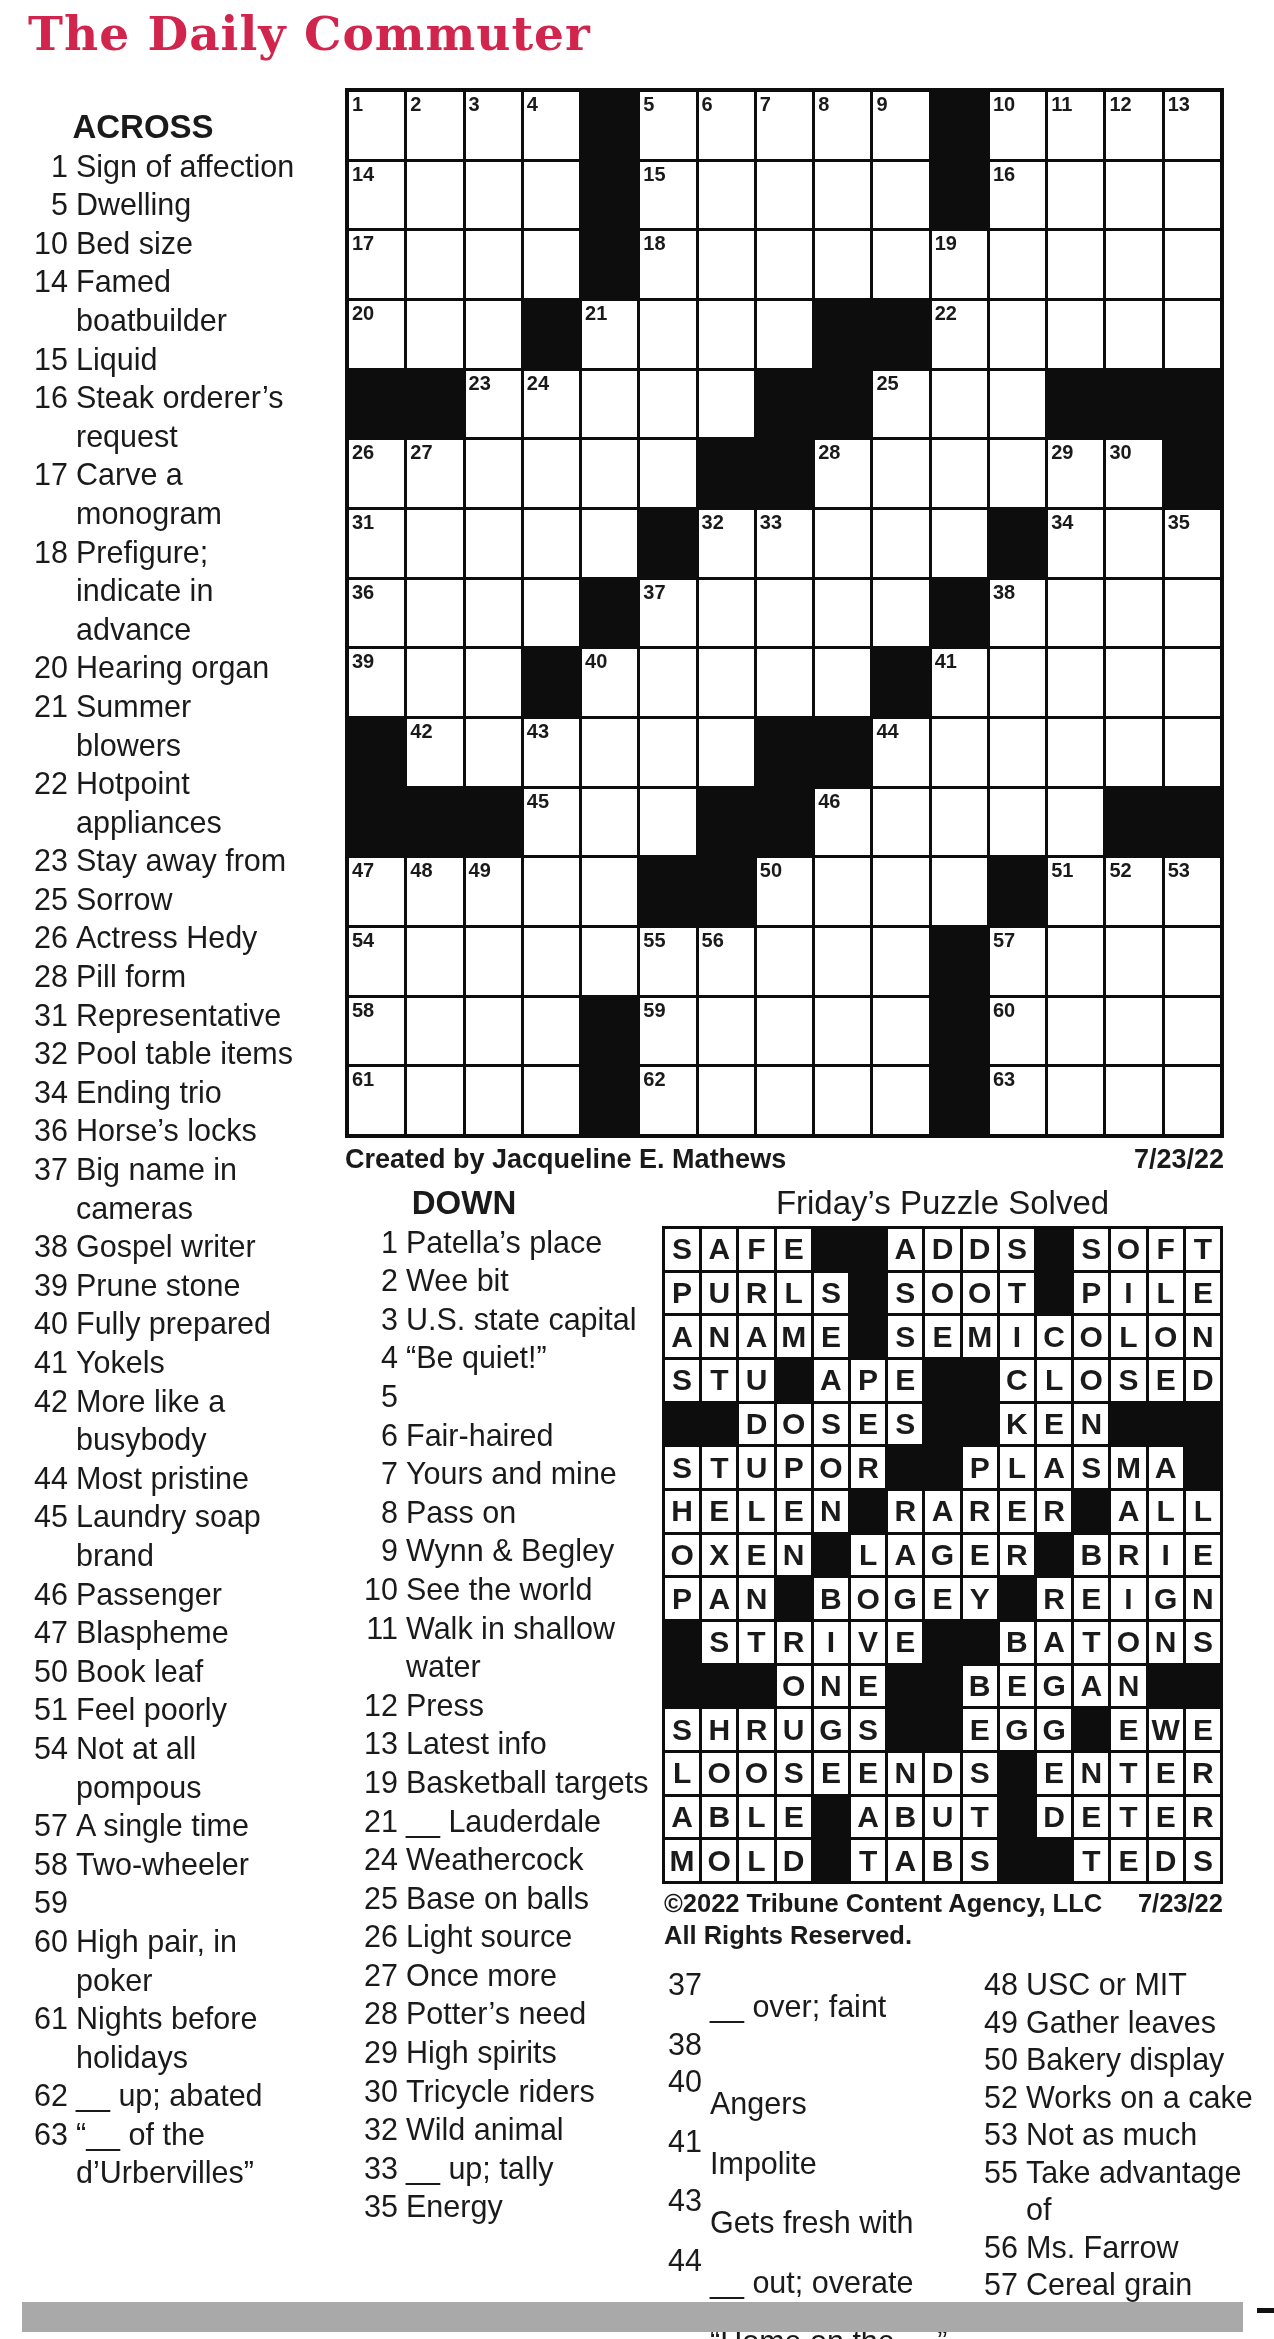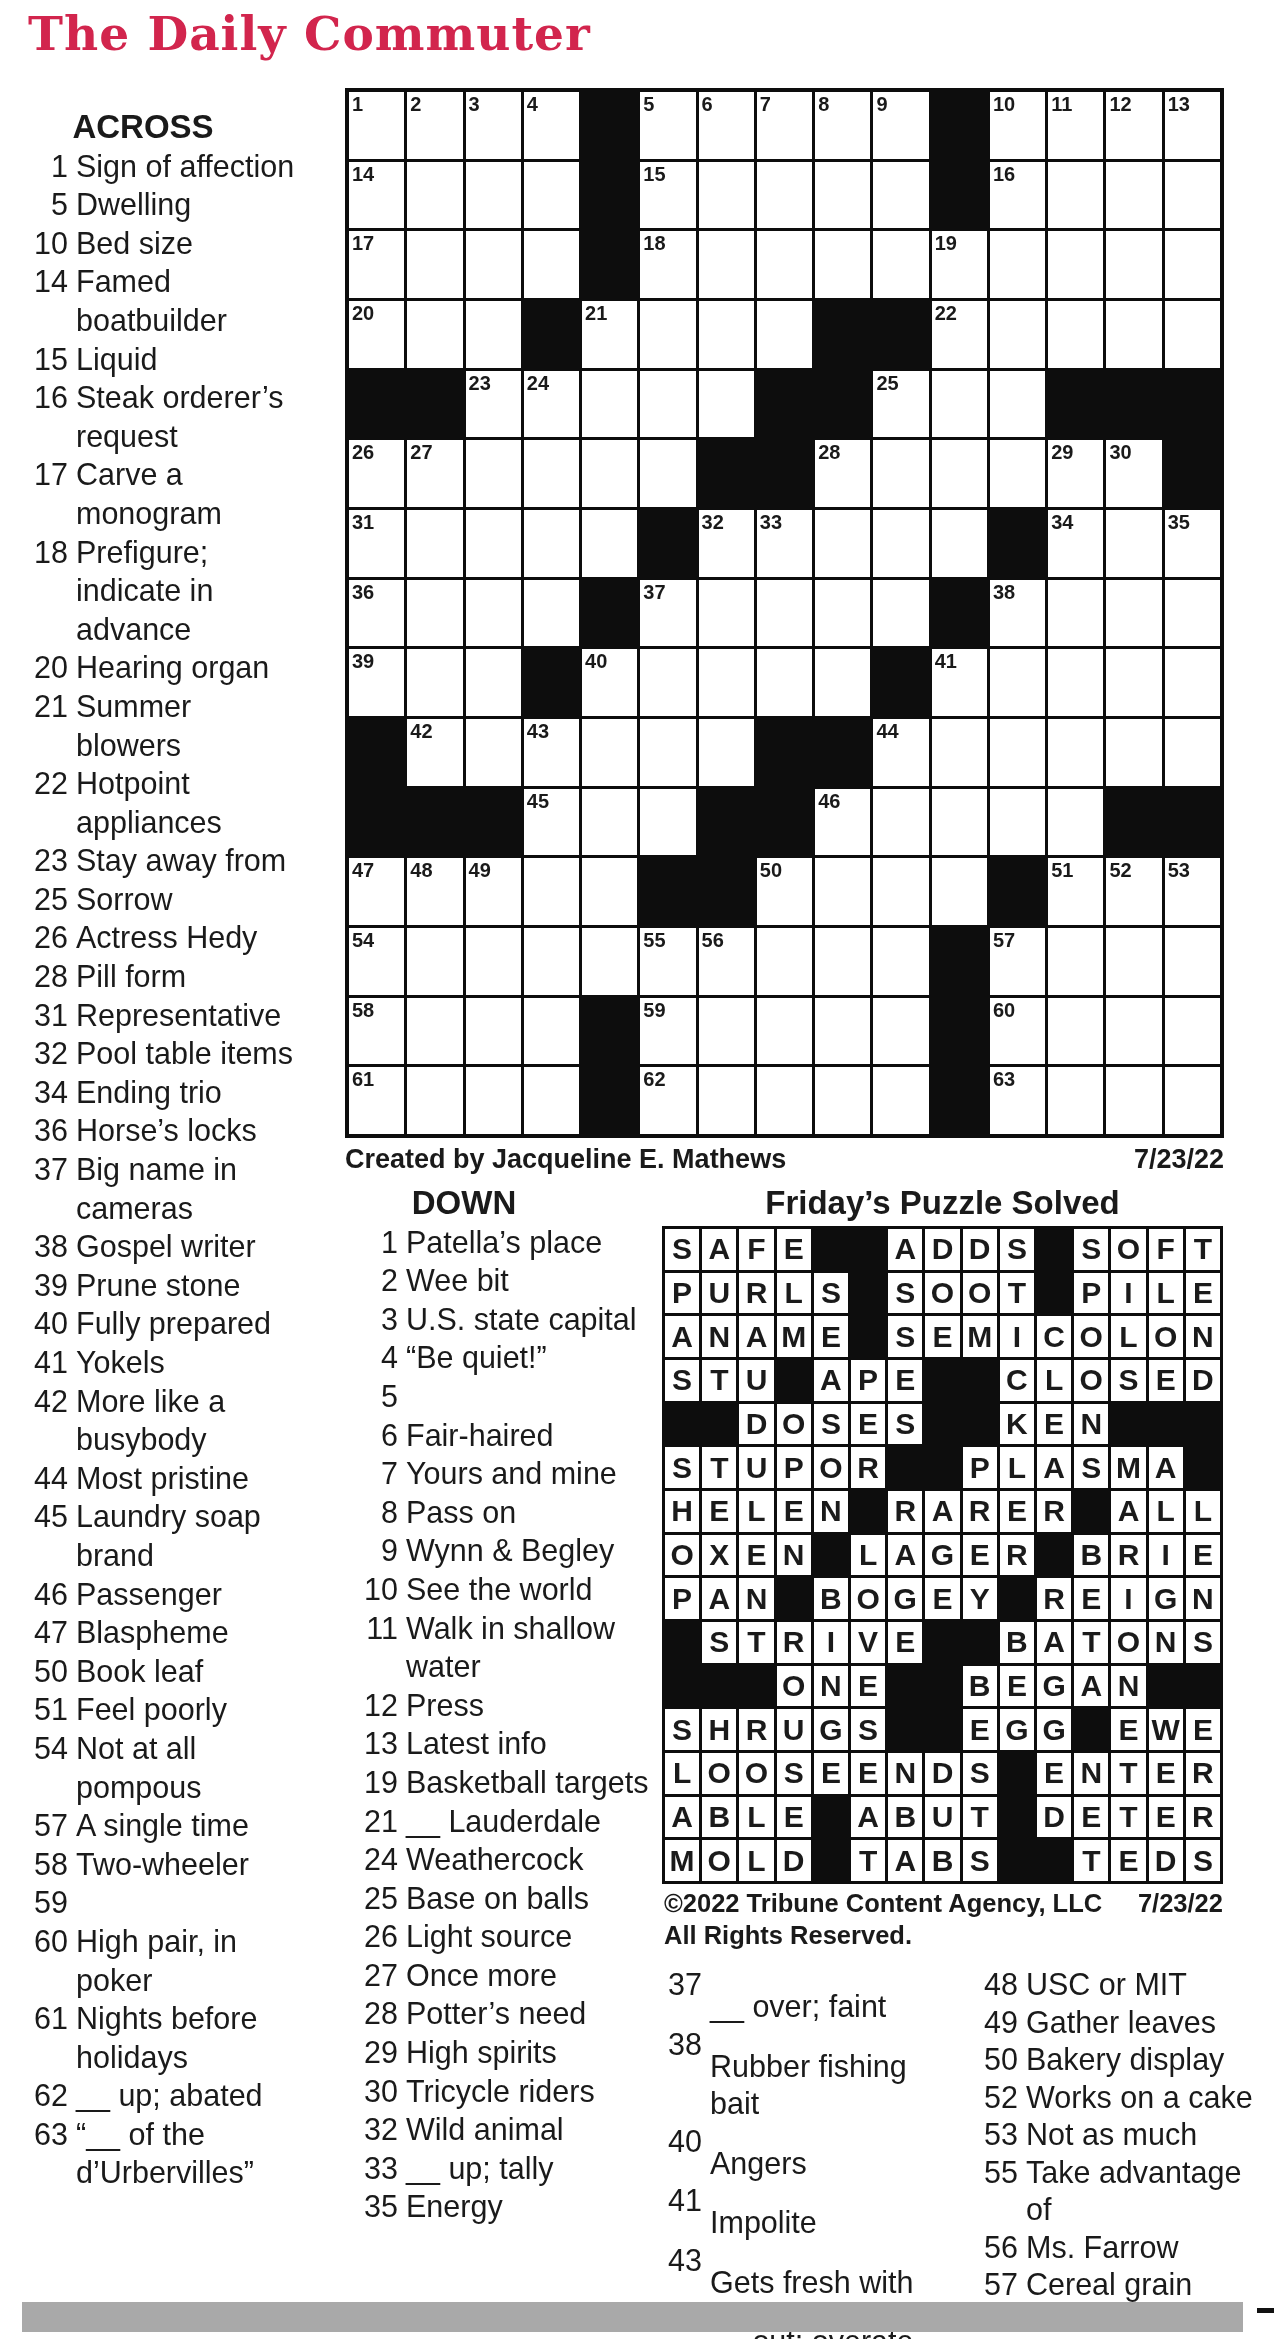--- a/index.html
+++ b/index.html
@@ -46,21 +46,21 @@
   .gnum { position:absolute; top:0px; left:3px; font-size:20px; font-weight:bold; line-height:24px; }
 
   #byline-row {
     position:absolute; left:345px; top:1144px; width:879px;
     display:flex; justify-content:space-between;
     font-weight:bold; font-size:27px;
   }
 
   #solved-title {
     position:absolute; left:662px; top:1184px; width:561px;
-    text-align:center; font-weight:bold; font-size:33px;
+    text-align:center; font-weight:normal; font-size:33px;
   }
   #solved-grid {
     position:absolute; left:662px; top:1226px; width:561px; height:658px;
     background:#0d0d0d; display:grid;
     grid-template-columns:repeat(15,1fr); grid-template-rows:repeat(15,1fr);
     gap:3px; padding:3px; box-sizing:border-box;
   }
   .scell { background:#ffffff; display:flex; align-items:center; justify-content:center;
            font-weight:bold; font-size:30px; }
   .scell.blk { background:#0d0d0d; }
@@ -1317,22 +1317,20 @@
 </div>
 
 <div id="cont-a" class="clue-col">
   <div id="cont-a-list">
       <div class="clue">
         <span class="cnum">37</span>
         <span class="ctxt">__ over; faint</span>
       </div>
       <div class="clue">
         <span class="cnum">38</span>
-        <span class="ctxt">Rubber fishing
-bait</span>
       </div>
       <div class="clue">
         <span class="cnum">40</span>
         <span class="ctxt">Angers</span>
       </div>
       <div class="clue">
         <span class="cnum">41</span>
         <span class="ctxt">Impolite</span>
       </div>
       <div class="clue">

